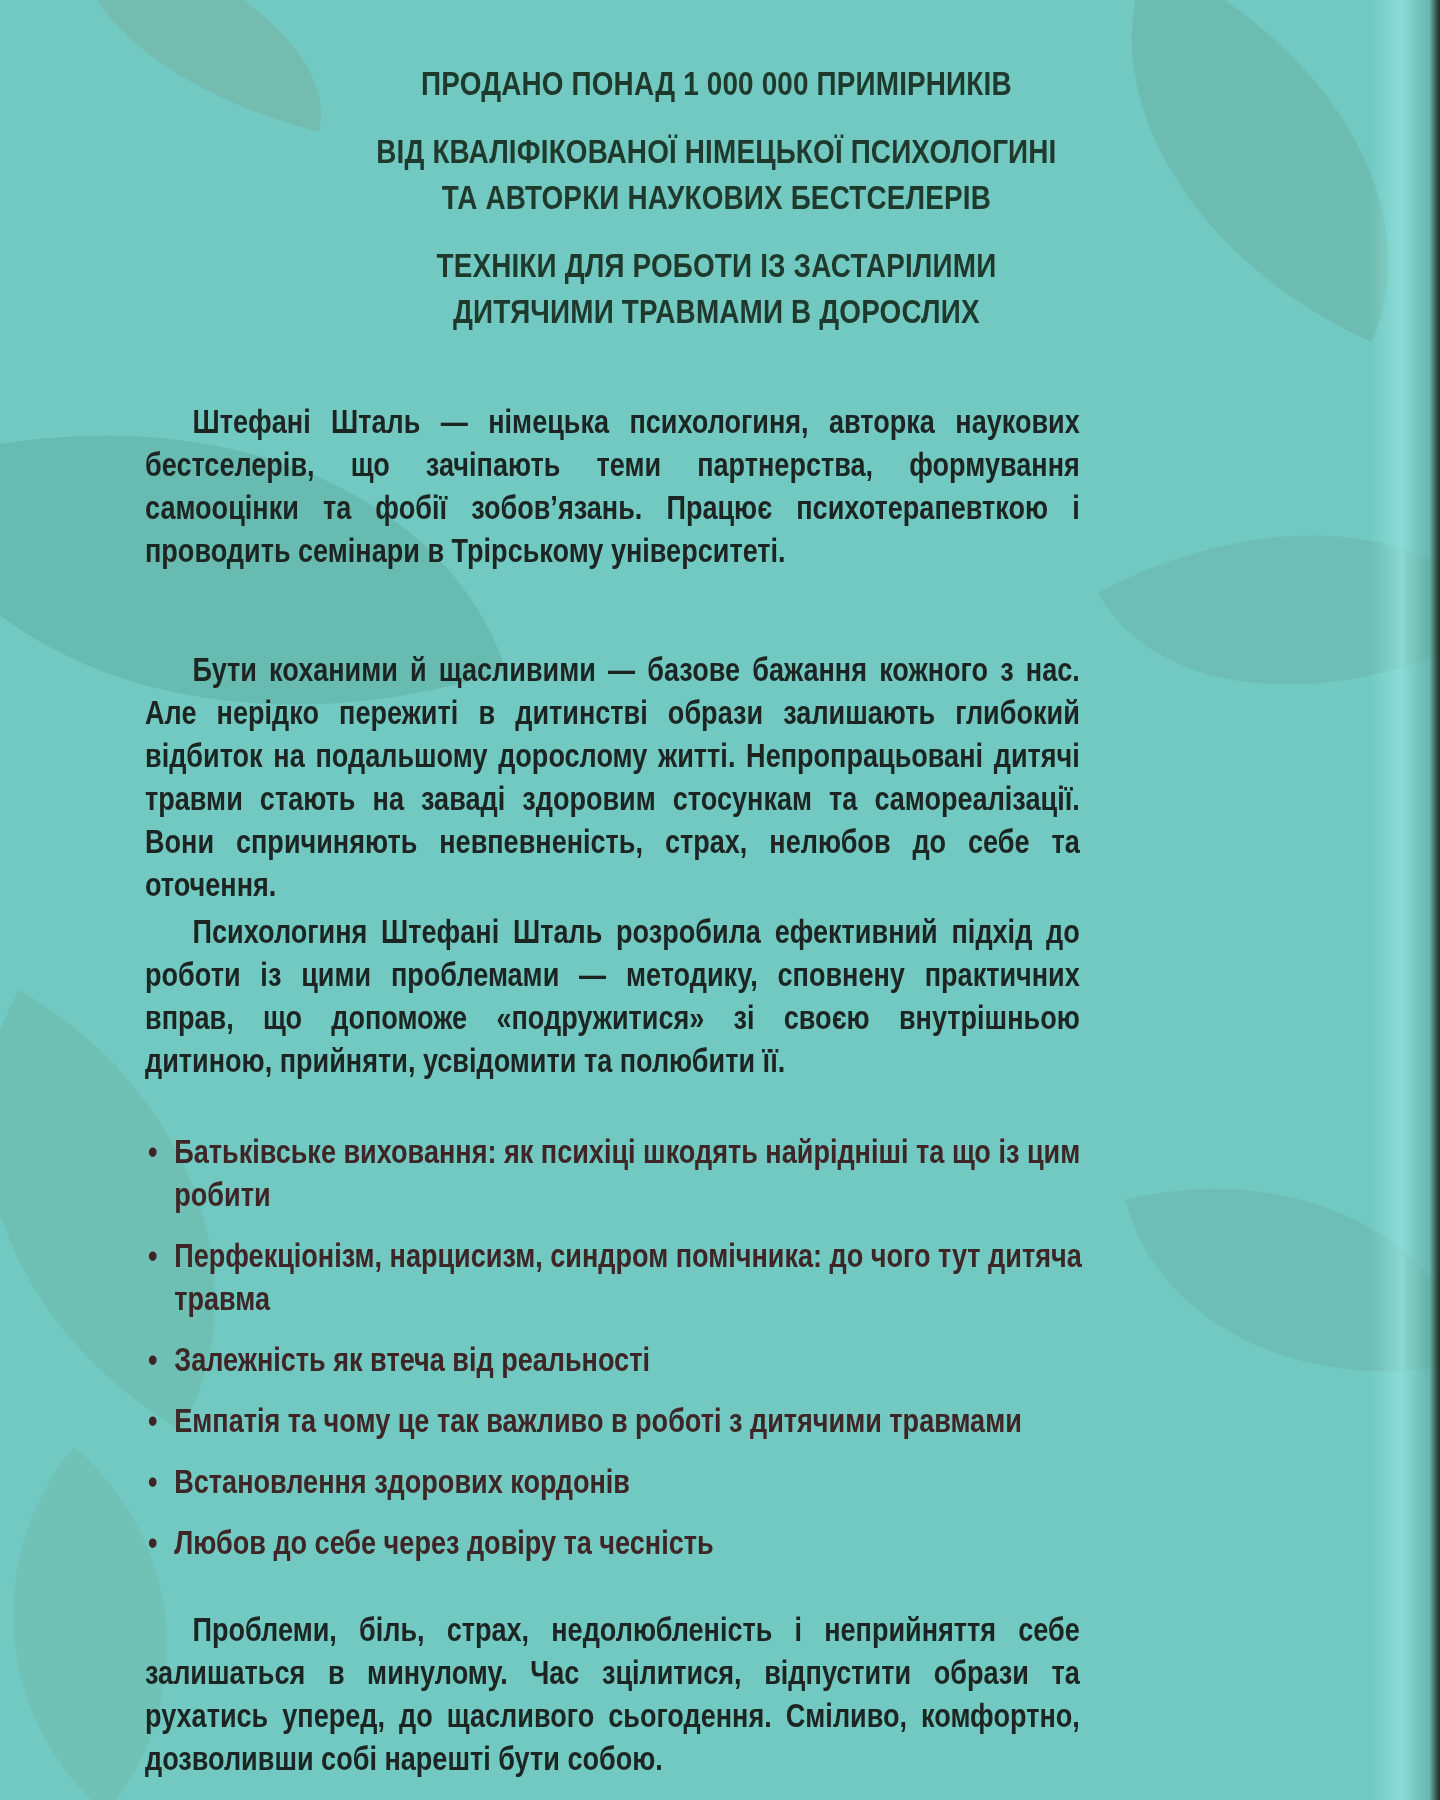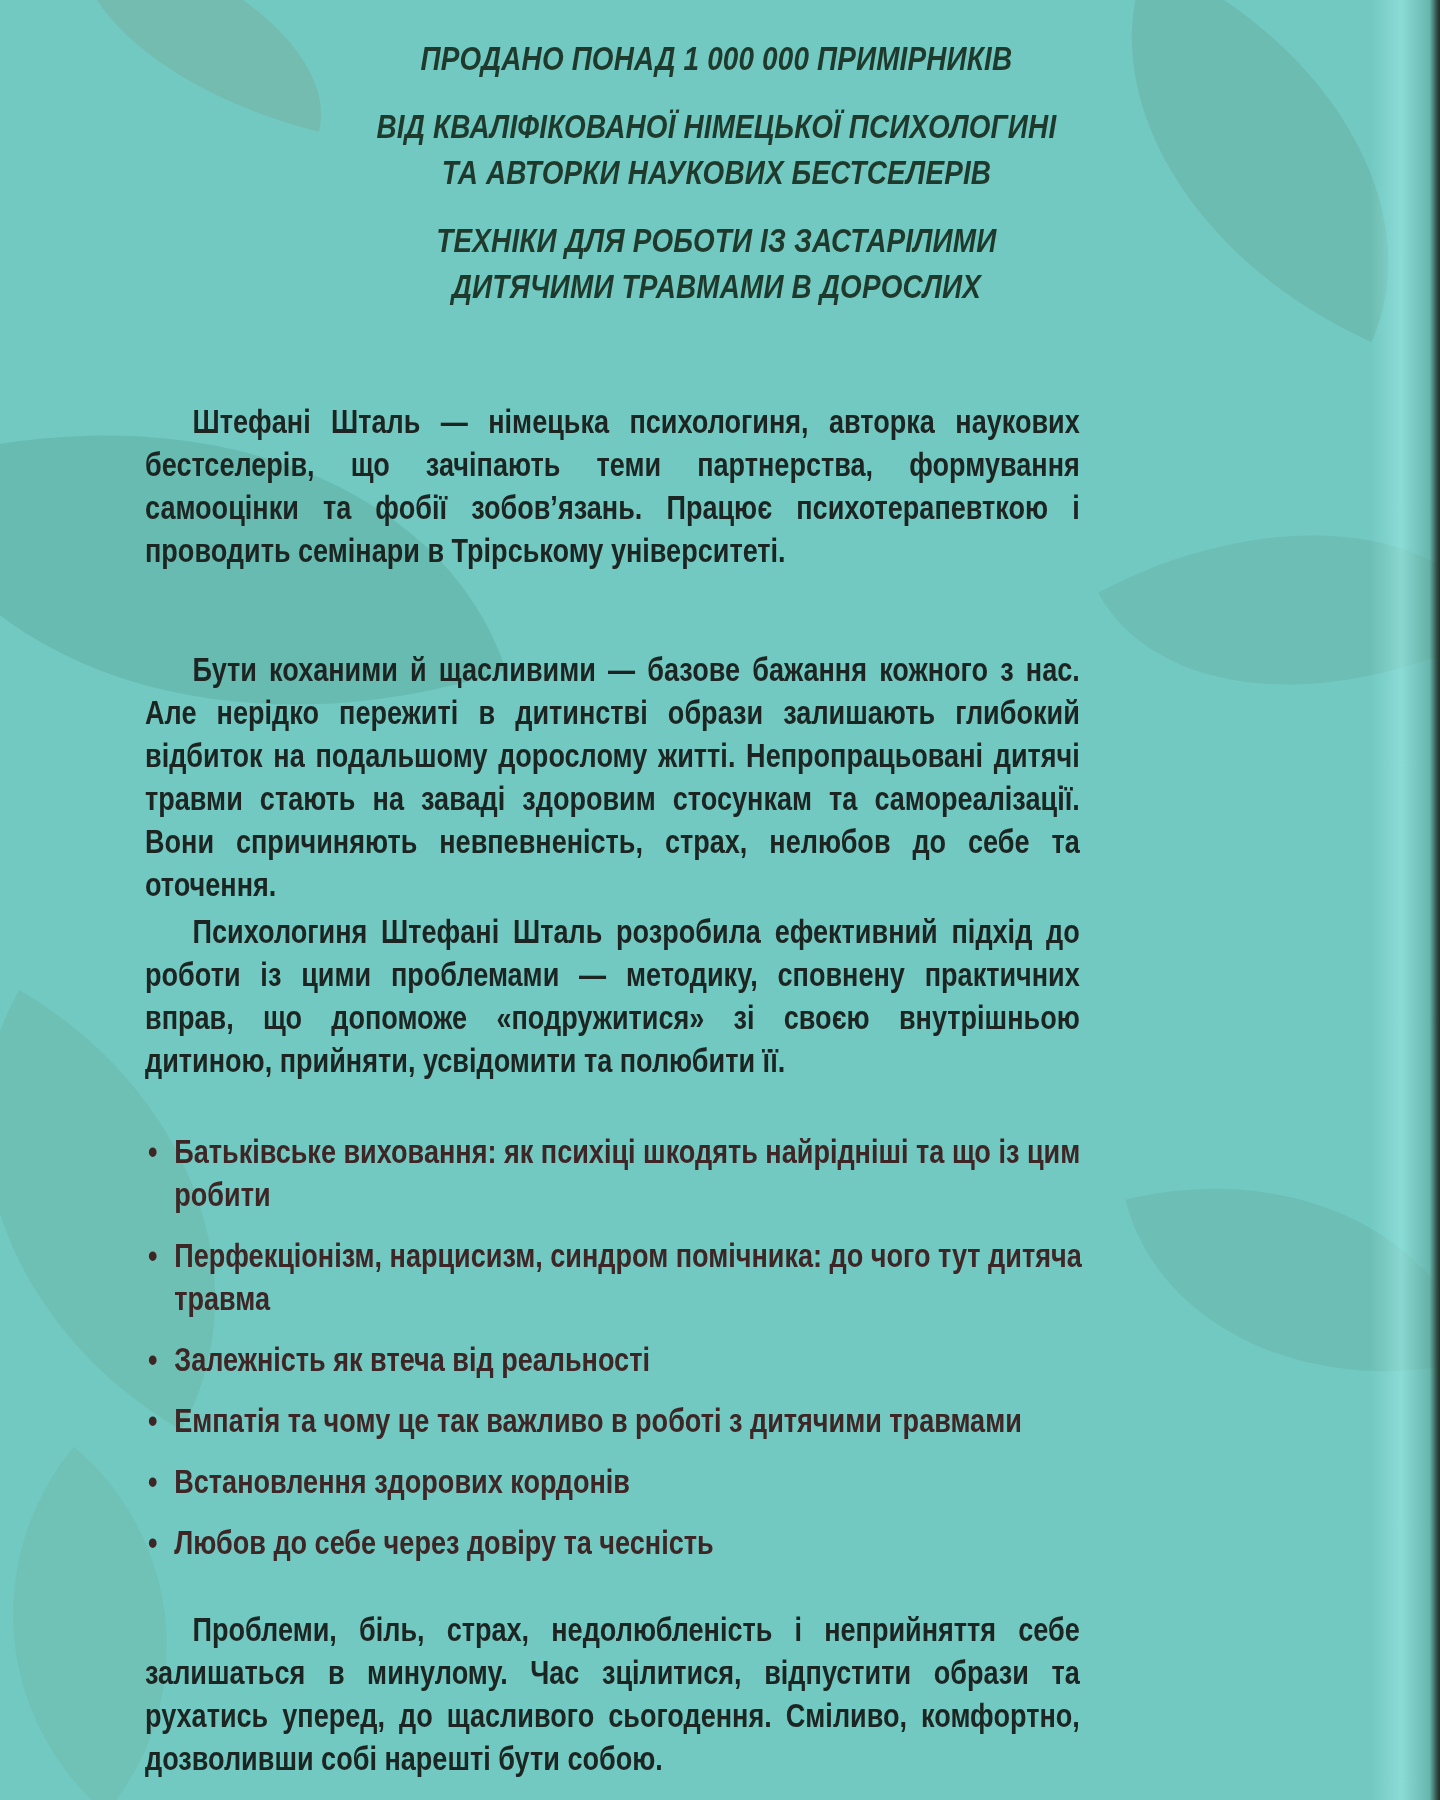--- a/index.html
+++ b/index.html
@@ -37,22 +37,21 @@
       right: 0;
       top: 0;
       width: 70px;
       height: 1800px;
       background: linear-gradient(90deg, rgba(140,220,215,0.0) 0%, rgba(160,235,230,0.55) 45%, rgba(90,160,150,0.45) 85%, #2f4a40 96%, #1e2e28 100%);
       z-index: 1;
     }
     .content {
       position: relative;
       z-index: 2;
-      padding-top: 35px;
-      font-style: italic;
+      padding-top: 60px;
     }
     .headline-block {
       text-align: center;
       color: #1f3a2c;
       font-weight: bold;
       font-size: 34px;
       line-height: 46px;
       letter-spacing: 0.2px;
       transform: scaleX(0.82);
       transform-origin: 700px 0;

